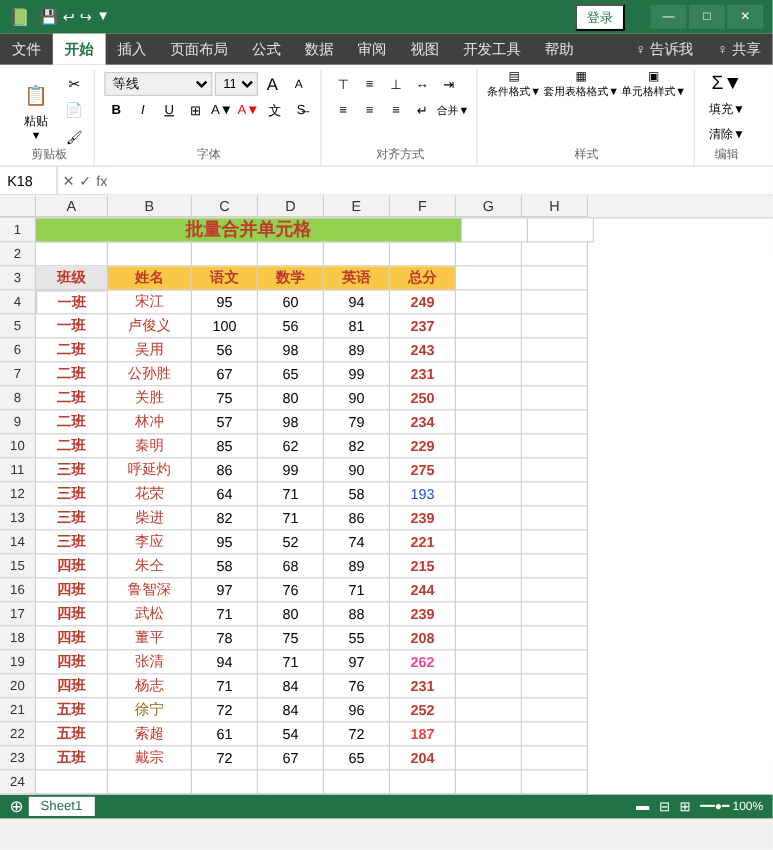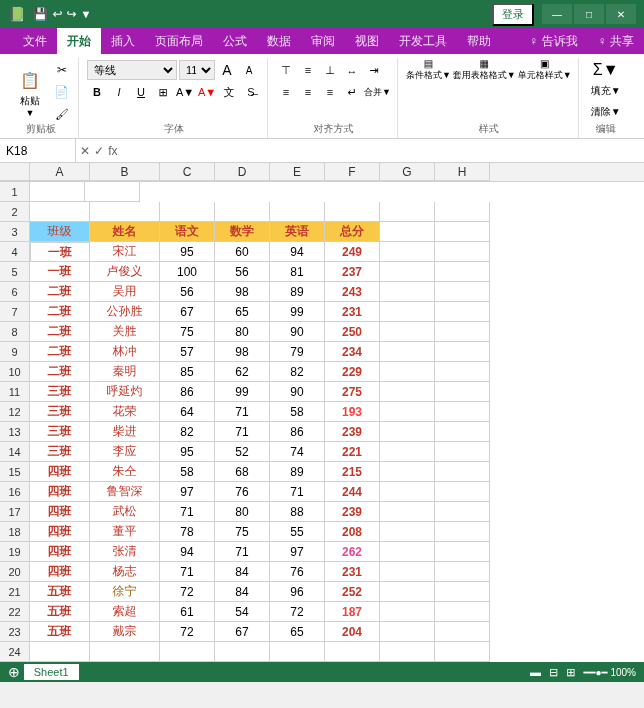--- a/index.html
+++ b/index.html
@@ -2,46 +2,46 @@
 <html><head>
   <meta charset="utf-8">
   <style>
     * { margin: 0; padding: 0; box-sizing: border-box; }
     body { font-family: '微软雅黑', 'Microsoft YaHei', SimSun, sans-serif; font-size: 12px; background: #f0f0f0; width: 644px; height: 708px; overflow: hidden; }
 
     
     .title-bar { background: #217346; height: 28px; display: flex; align-items: center; justify-content: space-between; padding: 0 8px; color: white; font-size: 12px; }
     .title-bar-left { display: flex; align-items: center; gap: 4px; }
     .title-center { color: white; font-size: 12px; }
-    .title-right { display: flex; align-items: center; gap: 8px; }
+    .title-right { display: flex; align-items: center; gap: 21px; }
     .login-btn { background: white; color: #217346; padding: 2px 8px; border-radius: 2px; font-size: 11px; cursor: pointer; }
     .win-controls { display: flex; gap: 2px; }
     .win-btn { width: 30px; height: 20px; background: rgba(255,255,255,0.1); display: flex; align-items: center; justify-content: center; font-size: 10px; color: white; cursor: pointer; }
-    .ribbon-tabs { display: flex; background: #a21caf; height: 26px; align-items: flex-end; padding-left: 13px; }
+    .ribbon-tabs { display: flex; background: #404040; height: 26px; align-items: flex-end; }
     .ribbon-tab { padding: 4px 10px; font-size: 12px; color: rgba(255,255,255,0.85); cursor: pointer; height: 26px; display: flex; align-items: center; }
     .ribbon-tab.active { background: white; color: #217346; font-weight: bold; }
     .ribbon-content { background: white; padding: 4px 4px 0; display: flex; gap: 2px; align-items: stretch; min-height: 72px; }
     .ribbon-group { border-right: 1px solid #e0e0e0; padding: 2px 6px 14px; display: flex; flex-direction: column; align-items: center; position: relative; min-width: 50px; }
     .ribbon-group-label { position: absolute; bottom: 2px; font-size: 10px; color: #666; white-space: nowrap; }
     .ribbon-group-content { display: flex; gap: 2px; align-items: center; }
     .ribbon-big-btn { display: flex; flex-direction: column; align-items: center; cursor: pointer; padding: 2px 6px; border-radius: 2px; font-size: 10px; min-width: 40px; }
     .ribbon-icon { width: 28px; height: 28px; display: flex; align-items: center; justify-content: center; font-size: 16px; }
     
     
     .font-controls { display: flex; flex-direction: column; gap: 2px; }
     .font-row { display: flex; align-items: center; gap: 2px; }
     .font-select { height: 20px; font-size: 11px; border: 1px solid #ccc; padding: 0 2px; width: 90px; }
     .font-size-select { height: 20px; font-size: 11px; border: 1px solid #ccc; padding: 0 2px; width: 36px; }
     .font-btn { height: 20px; min-width: 20px; border: none; background: transparent; cursor: pointer; font-size: 11px; display: flex; align-items: center; justify-content: center; }
     .bold { font-weight: bold; }
     .italic { font-style: italic; }
 
     
     .formula-bar { background: white; border-bottom: 1px solid #d0d0d0; height: 24px; display: flex; align-items: center; }
-    .cell-ref { width: 76px; border-right: 1px solid #d0d0d0; height: 100%; display: flex; align-items: center; padding: 0 6px; font-size: 12px; }
+    .cell-ref { width: 48px; border-right: 1px solid #d0d0d0; height: 100%; display: flex; align-items: center; padding: 0 6px; font-size: 12px; }
     .formula-icons { display: flex; align-items: center; padding: 0 4px; gap: 4px; }
     .formula-icon { font-size: 12px; color: #666; cursor: pointer; }
     .formula-input { flex: 1; height: 100%; border: none; outline: none; padding: 0 4px; font-size: 12px; }
 
     
     .spreadsheet { display: flex; flex-direction: column; background: white; }
     .col-headers { display: flex; background: #f2f2f2; border-bottom: 1px solid #d0d0d0; }
     .row-col-corner { width: 30px; min-width: 30px; border-right: 1px solid #d0d0d0; border-bottom: 1px solid #d0d0d0; background: #f2f2f2; }
     .col-header { border-right: 1px solid #d0d0d0; border-bottom: 1px solid #d0d0d0; text-align: center; font-size: 12px; color: #333; display: flex; align-items: center; justify-content: center; background: #f2f2f2; height: 18px; }
     .col-a { width: 60px; min-width: 60px; }
@@ -253,37 +253,38 @@
         <div class="row-num row-h">19</div>
         <div class="row-num row-h">20</div>
         <div class="row-num row-h">21</div>
         <div class="row-num row-h">22</div>
         <div class="row-num row-h">23</div>
         <div class="row-num row-h">24</div>
       </div>
       <div class="grid">
 
         <div class="grid-row row-h">
+          <div class="cell cell-a center title-cell" style="width:355px;min-width:355px;background:#92d050;color:#c0392b;font-weight:bold;font-size:15px;">批量合并单元格</div>
           <div class="cell cell-g"></div>
           <div class="cell cell-h"></div>
         </div>
 
         <div class="grid-row row-h">
           <div class="cell cell-a"></div>
           <div class="cell cell-b"></div>
           <div class="cell cell-c"></div>
           <div class="cell cell-d"></div>
           <div class="cell cell-e"></div>
           <div class="cell cell-f"></div>
           <div class="cell cell-g"></div>
           <div class="cell cell-h"></div>
         </div>
 
         <div class="grid-row row-h">
-          <div class="cell cell-a center" style="background:#7dd3fc;color:#c0392b;font-weight:normal;">班级</div>
+          <div class="cell cell-a center" style="background:#e5e5e5;color:#c0392b;font-weight:bold;">班级</div>
           <div class="cell cell-b center" style="background:#f9c846;color:#c0392b;font-weight:bold;">姓名</div>
           <div class="cell cell-c center" style="background:#f9c846;color:#c0392b;font-weight:bold;">语文</div>
           <div class="cell cell-d center" style="background:#f9c846;color:#c0392b;font-weight:bold;">数学</div>
           <div class="cell cell-e center" style="background:#f9c846;color:#c0392b;font-weight:bold;">英语</div>
           <div class="cell cell-f center" style="background:#f9c846;color:#c0392b;font-weight:bold;">总分</div>
           <div class="cell cell-g"></div>
           <div class="cell cell-h"></div>
         </div>
 
         <div class="grid-row row-h">
@@ -365,21 +366,21 @@
           <div class="cell cell-f center" style="color:#c0392b;font-weight:bold;">275</div>
           <div class="cell cell-g"></div>
           <div class="cell cell-h"></div>
         </div>
         <div class="grid-row row-h">
           <div class="cell cell-a center" style="color:#c0392b;font-weight:bold;">三班</div>
           <div class="cell cell-b center" style="color:#c0392b;">花荣</div>
           <div class="cell cell-c center">64</div>
           <div class="cell cell-d center">71</div>
           <div class="cell cell-e center">58</div>
-          <div class="cell cell-f center" style="color:#ef4444;font-weight:bold;">193</div>
+          <div class="cell cell-f center" style="color:#1d4ed8;font-weight:normal;">193</div>
           <div class="cell cell-g"></div>
           <div class="cell cell-h"></div>
         </div>
         <div class="grid-row row-h">
           <div class="cell cell-a center" style="color:#c0392b;font-weight:bold;">三班</div>
           <div class="cell cell-b center" style="color:#c0392b;">柴进</div>
           <div class="cell cell-c center">82</div>
           <div class="cell cell-d center">71</div>
           <div class="cell cell-e center">86</div>
           <div class="cell cell-f center" style="color:#c0392b;font-weight:bold;">239</div>

